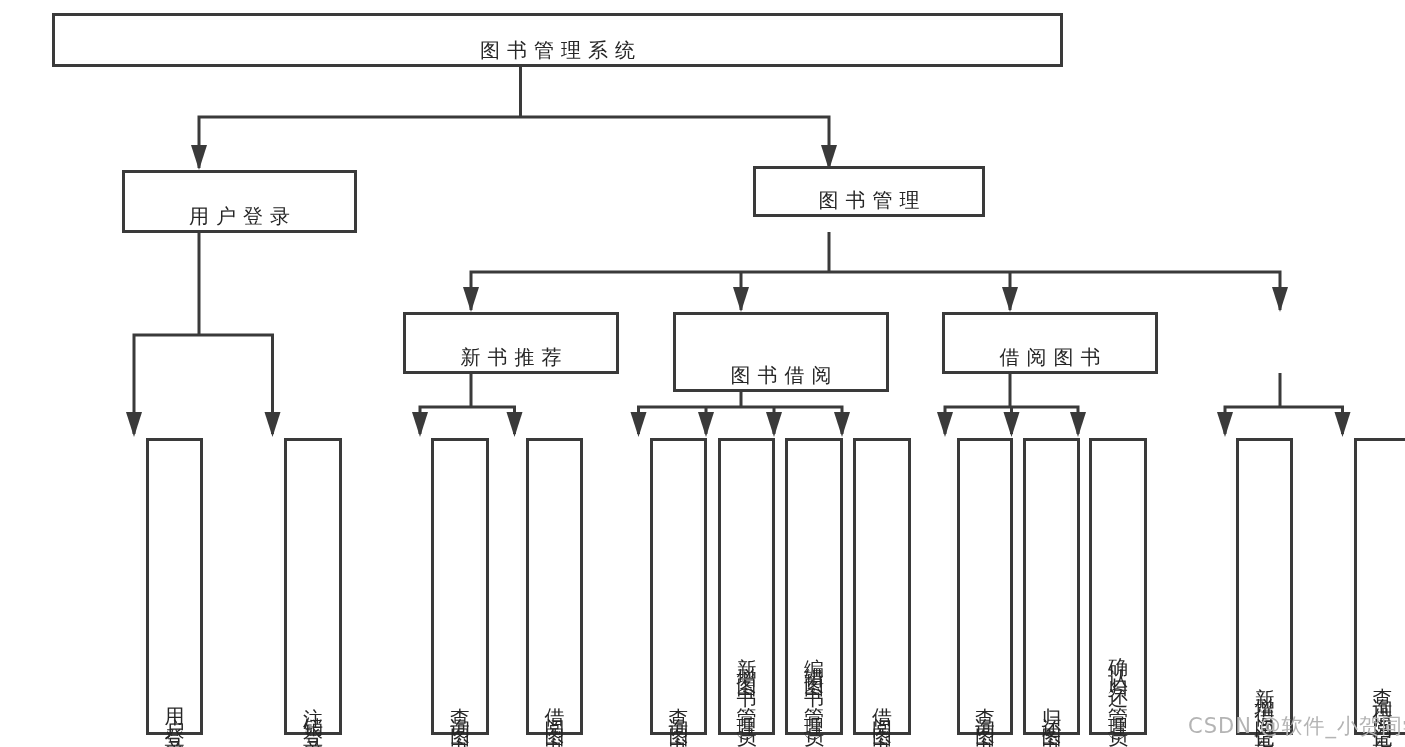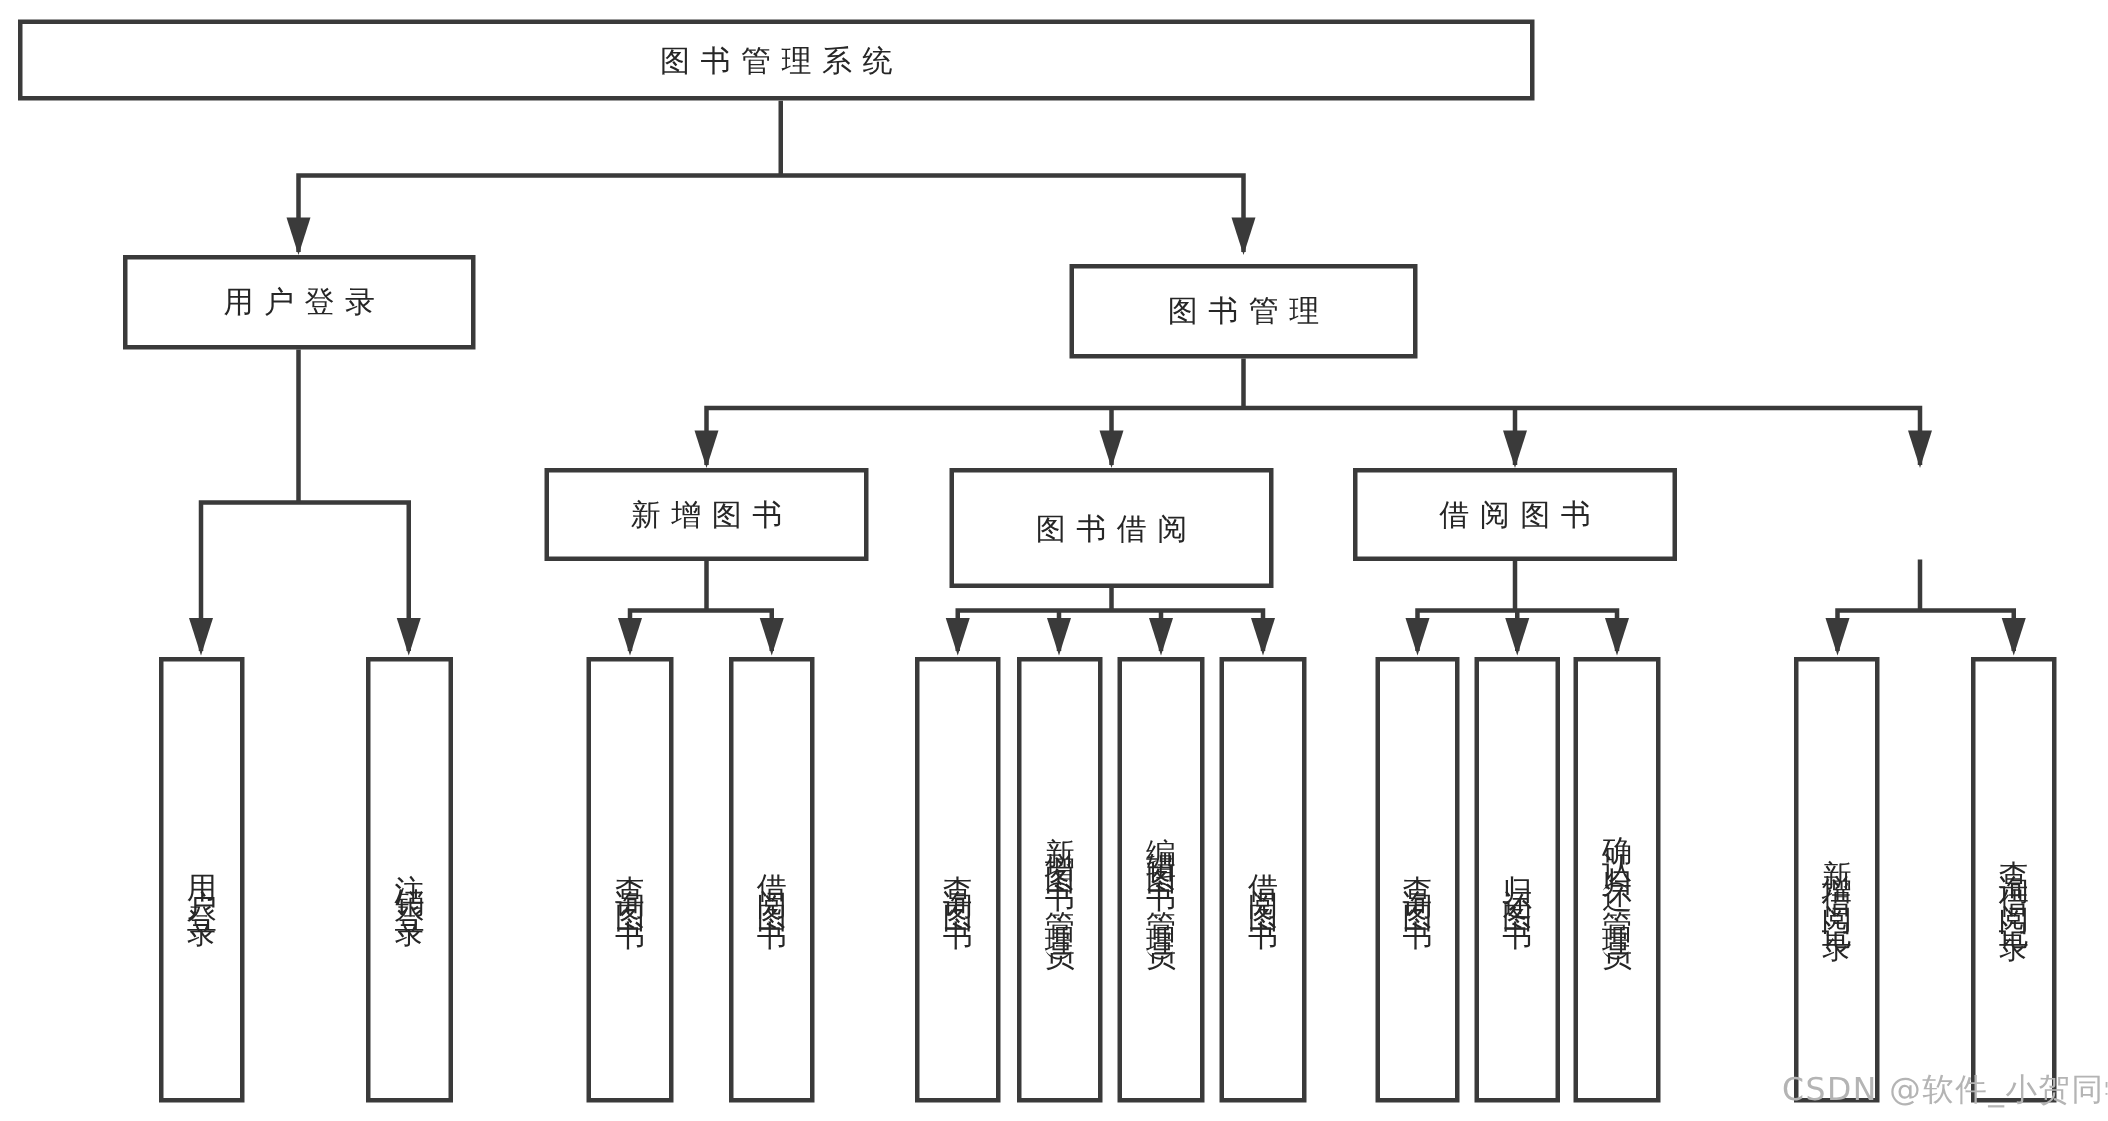--- a/index.html
+++ b/index.html
@@ -17,22 +17,22 @@
     overflow:hidden;
   }
   .canvas{position:relative;width:1405px;height:747px;background:var(--background);}
   .wires{position:absolute;left:0;top:0;z-index:0;pointer-events:none;}
   .wires path{stroke:var(--line);stroke-width:3;fill:none;}
   .wires polygon{fill:var(--line);stroke:none;}
   .box{
     position:absolute;box-sizing:border-box;
     border:3px solid var(--box-border);
     background:var(--background);
-    display:flex;align-items:center;justify-content:center;
-    z-index:1;color:var(--text);
+    display:flex;align-items:flex-end;justify-content:center;
+    z-index:1;color:var(--text);margin-left:40px;
   }
   .lbl{
     font-size:20px;letter-spacing:7px;padding-left:7px;
     white-space:nowrap;color:var(--text);
   }
   .vlbl{
     writing-mode:vertical-rl;text-orientation:mixed;
     font-size:20px;letter-spacing:10px;line-height:1.05;
     color:var(--text);white-space:nowrap;
   }
@@ -80,26 +80,26 @@
     </g>
   </svg>
 
   <div class="box" style="left:12px;top:13px;width:1011px;height:54px">
     <span class="lbl">图书管理系统</span>
   </div>
 
   <div class="box" style="left:82px;top:170px;width:235px;height:63px">
     <span class="lbl">用户登录</span>
   </div>
-  <div class="box" style="left:713px;top:176px;width:232px;height:63px">
+  <div class="box" style="left:713px;top:166px;width:232px;height:51px">
     <span class="lbl">图书管理</span>
   </div>
 
   <div class="box" style="left:363px;top:312px;width:216px;height:62px">
-    <span class="lbl">新增图书</span>
+    <span class="lbl">新书推荐</span>
   </div>
   <div class="box" style="left:633px;top:312px;width:216px;height:80px">
     <span class="lbl">图书借阅</span>
   </div>
   <div class="box" style="left:902px;top:312px;width:216px;height:62px">
     <span class="lbl">借阅图书</span>
   </div>
 
   <div class="box" style="left:106px;top:438px;width:57px;height:297px">
     <span class="vlbl">用户登录</span>

